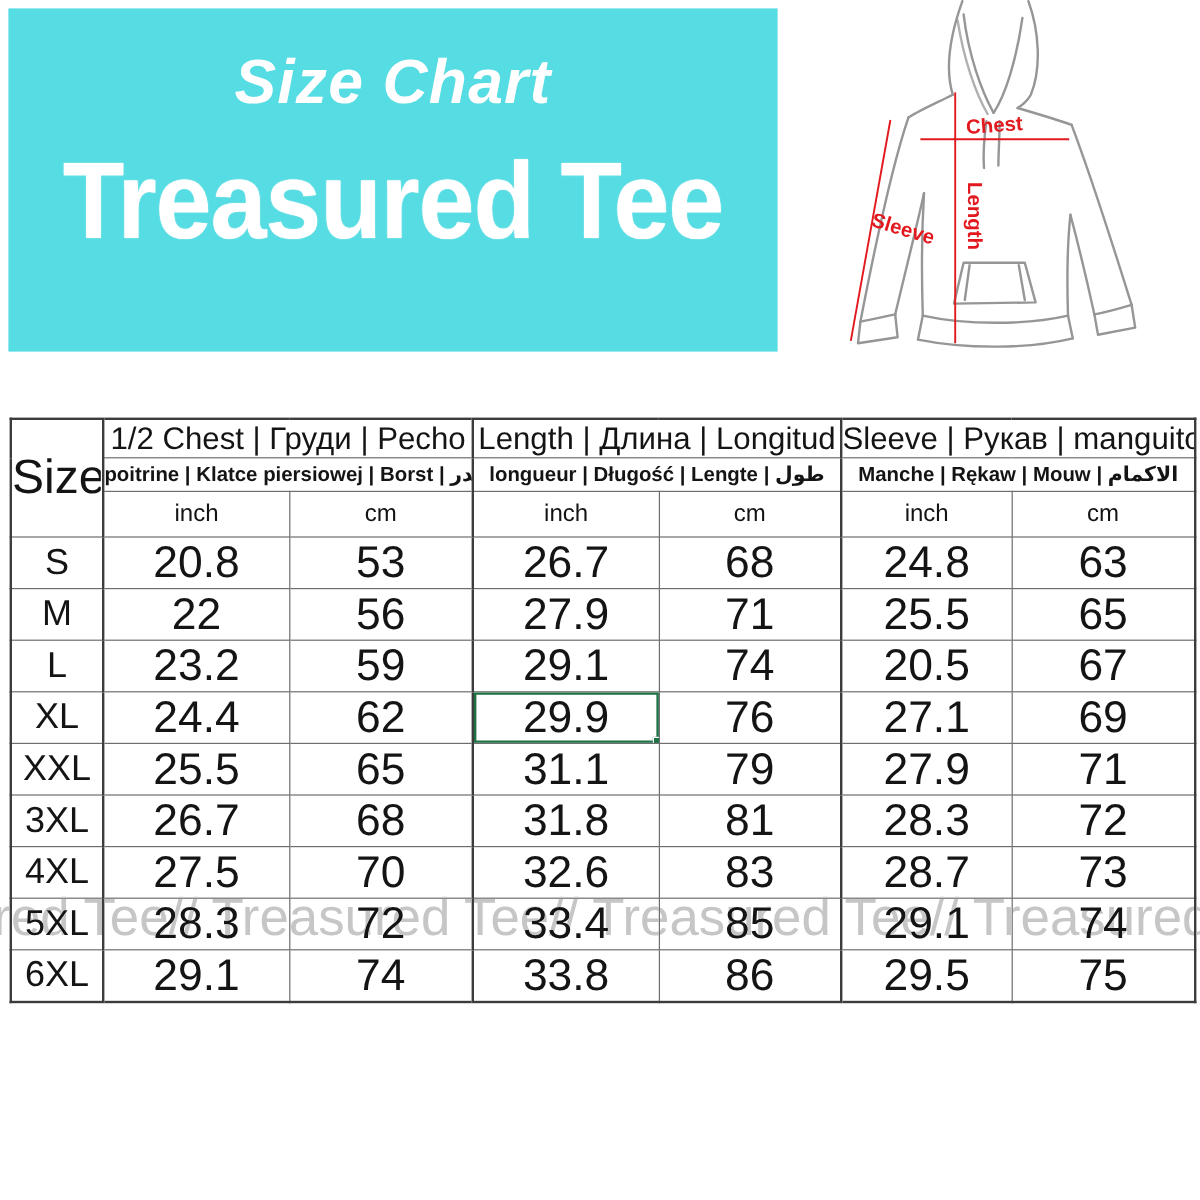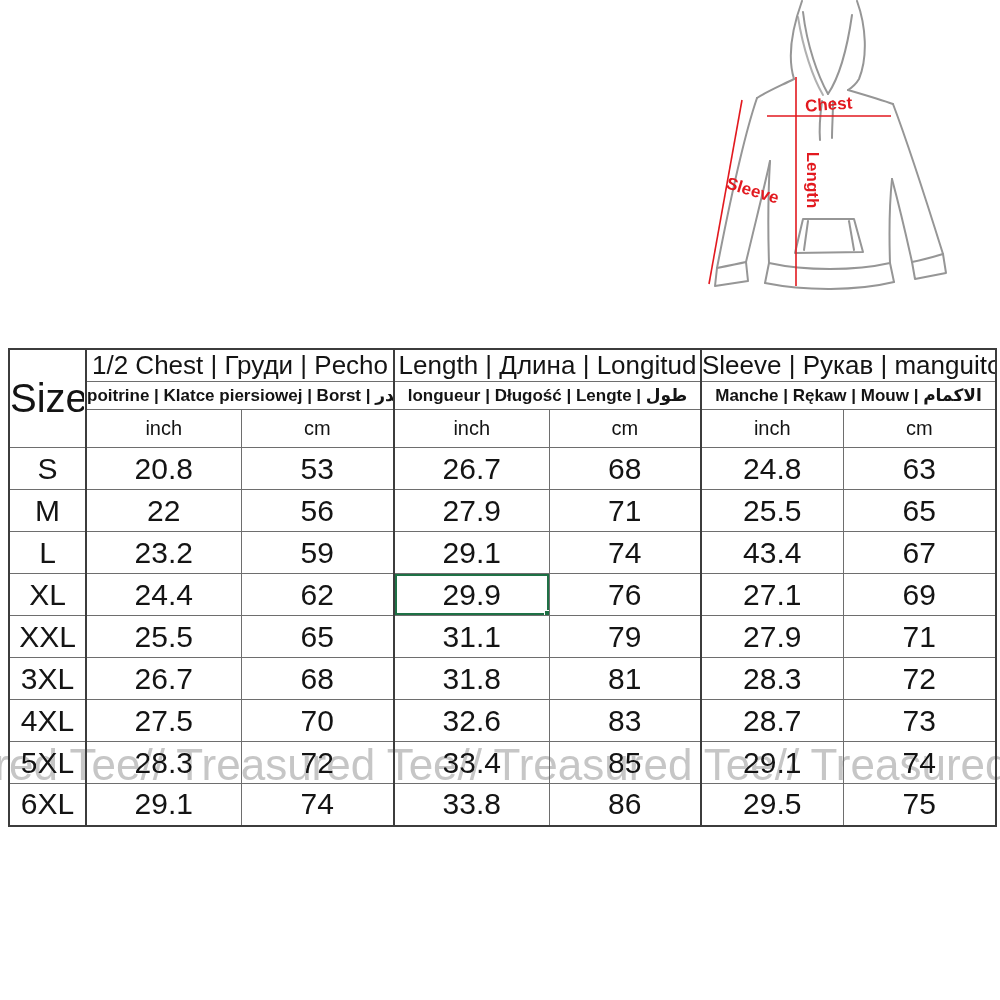--- a/index.html
+++ b/index.html
@@ -48,21 +48,21 @@
   .size-table .b-heavy{border-left:2px solid var(--grid-heavy);}
   .size-table thead tr.r1{height:30px;}
   .size-table thead tr.r2{height:28px;}
   .size-table thead tr.r3{height:38px;}
   .size-table tbody tr{height:42px;}
   .size-h{font-size:40px;border-right:2px solid var(--grid-heavy) !important;border-radius:23px;}
   .g-title{font-size:26px;}
   .g-sub{font-size:17px;font-weight:bold;}
   .unit{font-size:20px;font-weight:normal;}
   .size-cell{font-size:30px;border-right:2px solid var(--grid-heavy) !important;}
-  .val{font-size:30px;}
+  .val{font-size:37px;}
   .sel{box-shadow:inset 0 0 0 2px var(--sel);position:relative;}
   .sel::after{
     content:"";position:absolute;width:7px;height:7px;background:var(--sel);
     right:-4px;bottom:-4px;border:1px solid #fff;z-index:6;
   }
   
   .watermark{
     position:absolute;top:740px;left:-30px;width:1060px;height:48px;
     font-size:44px;color:var(--wm);white-space:nowrap;overflow:hidden;
     z-index:5;mix-blend-mode:darken;pointer-events:none;
@@ -73,20 +73,24 @@
     font-family:"Liberation Serif","DejaVu Serif",serif;color:#000;
   }
   .note1{font-size:31px;}
   .note2{font-size:34px;margin-top:12px;}
 </style>
 </head>
 <body>
 
 <div class="canvas">
 
+  <div class="banner">
+    <div class="banner-title">Size Chart</div>
+    <div class="banner-brand">Treasured Tee</div>
+  </div>
 
   <svg class="hoodie" width="345" height="305" viewBox="0 0 345 305">
     <defs>
       <marker id="arr" viewBox="0 0 10 10" refX="9" refY="5" markerWidth="9" markerHeight="9" orient="auto-start-reverse">
         <path d="M0,1 L9,5 L0,9 Z" fill="#e2191f"></path>
       </marker>
     </defs>
     <g>
       <path class="sketch" d="M147,1 C138,26 132,56 139,79"></path>
       <path class="sketch" d="M202,1 C211,26 213,57 204,79 C201,84 198,87 193,90"></path>
@@ -174,21 +178,21 @@
           <td class="val">71</td>
           <td class="val b-heavy">25.5</td>
           <td class="val">65</td>
         </tr>
         <tr>
           <td class="size-cell">L</td>
           <td class="val b-heavy">23.2</td>
           <td class="val">59</td>
           <td class="val b-heavy">29.1</td>
           <td class="val">74</td>
-          <td class="val b-heavy">43.4</td>
+          <td class="val b-heavy">20.5</td>
           <td class="val">67</td>
         </tr>
         <tr>
           <td class="size-cell">XL</td>
           <td class="val b-heavy">24.4</td>
           <td class="val">62</td>
           <td class="val b-heavy sel">29.9</td>
           <td class="val">76</td>
           <td class="val b-heavy">27.1</td>
           <td class="val">69</td>

